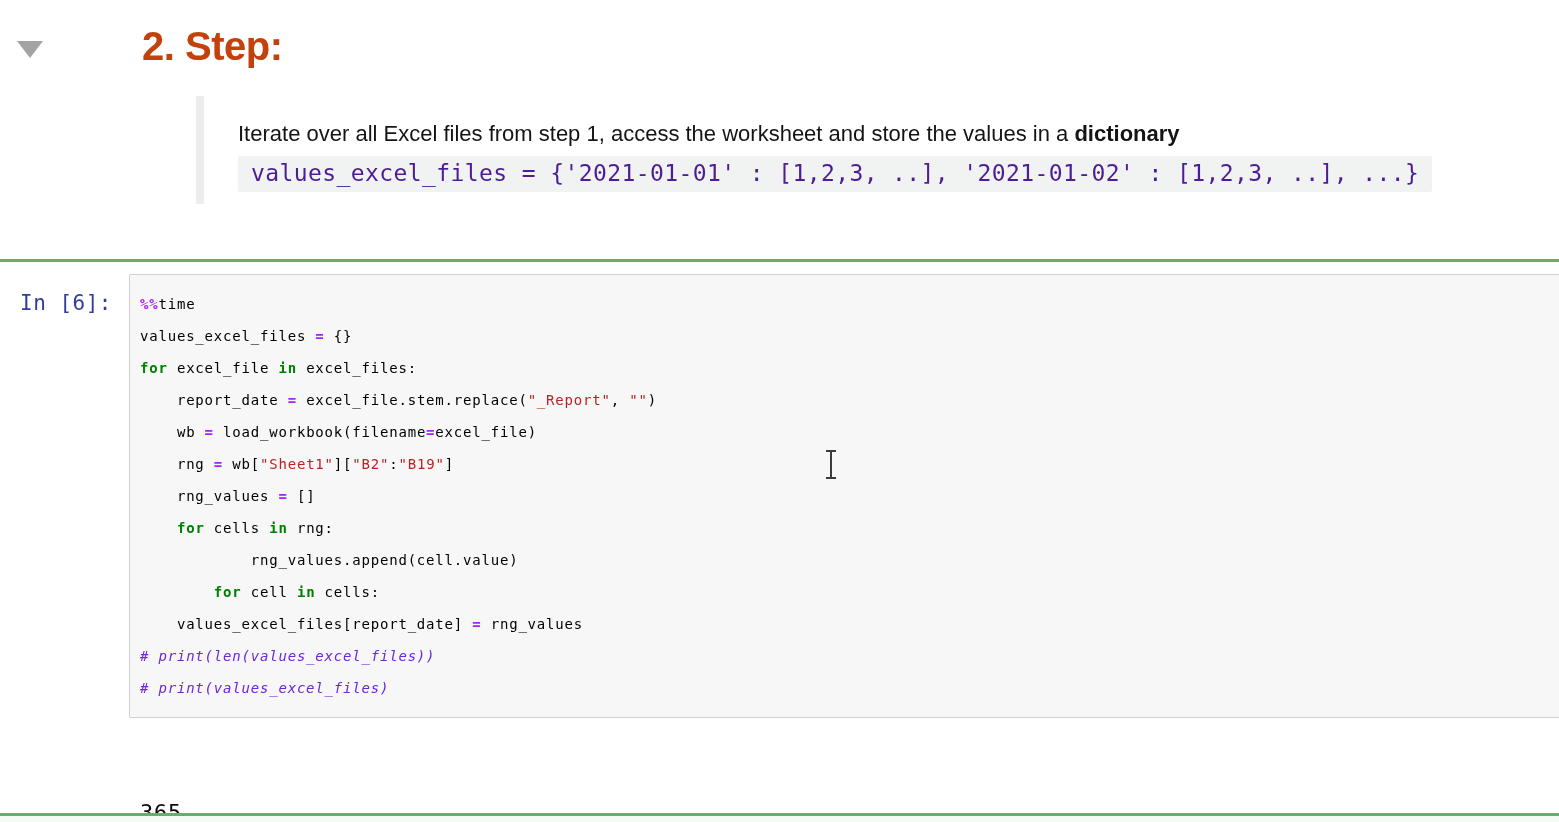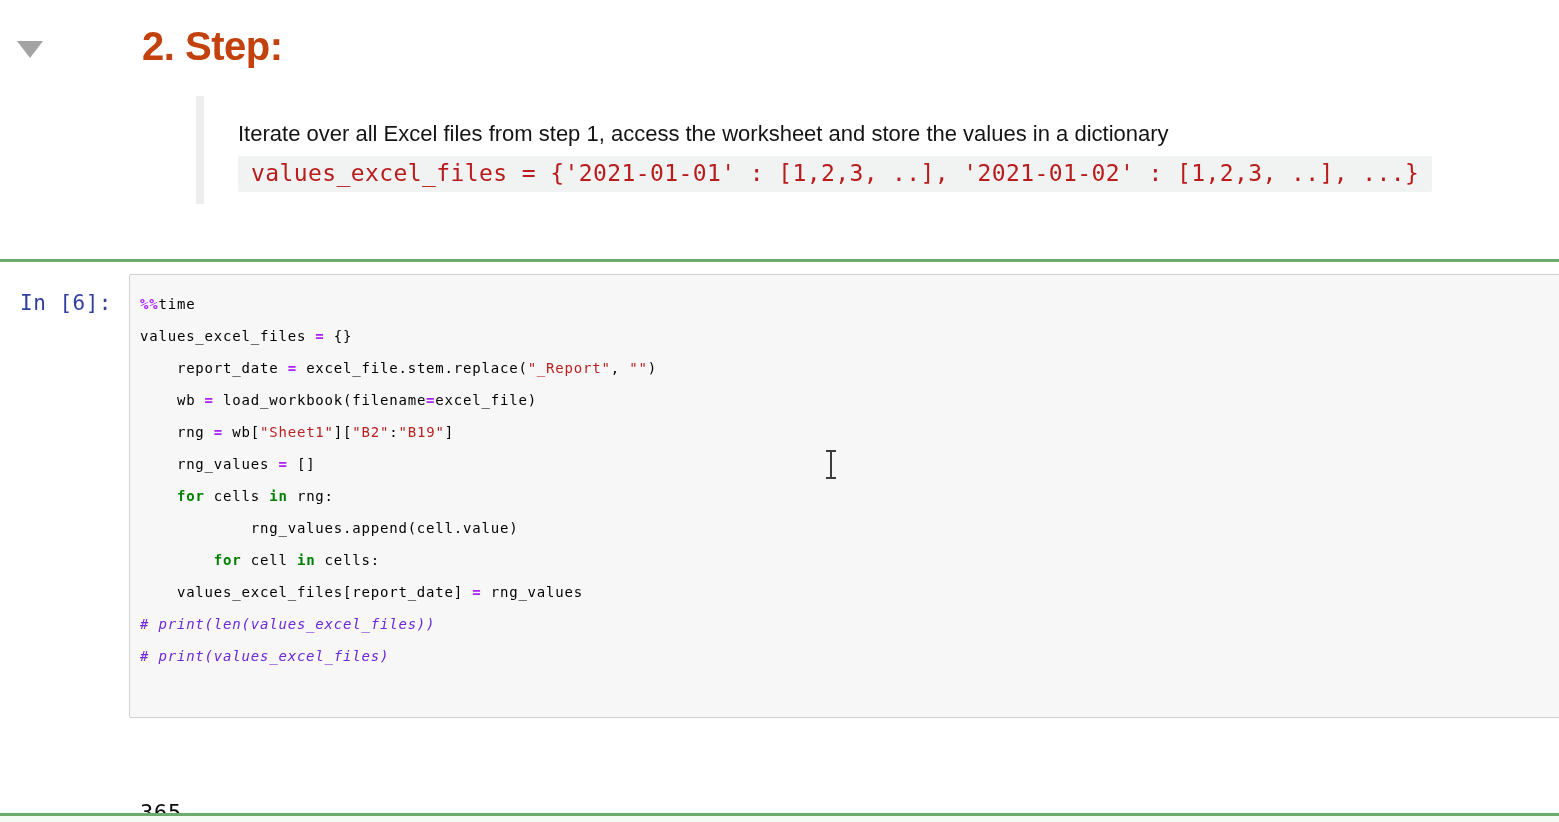--- a/index.html
+++ b/index.html
@@ -27,29 +27,29 @@
   }
   .md-quote {
     position: absolute; left: 196px; top: 96px;
     width: 1310px; min-height: 108px;
     border-left: 8px solid #ededed;
     padding: 24px 0 10px 34px;
   }
   .md-quote-text {
     font-size: 22px; color: #141414; line-height: 28px;
   }
-  .md-quote-text b { font-weight: normal; }
+  .md-quote-text b { font-weight: bold; }
   .md-code-pill {
     display: inline-block;
     margin-top: 8px;
     background: #f1f2f2;
     padding: 4px 13px 6px 13px;
     font-family: "DejaVu Sans Mono", monospace;
     font-size: 23px; letter-spacing: 0.4px;
-    color: #b91c1c;
+    color: #4c1d95;
     white-space: pre;
     border-radius: 2px;
   }
 
   
   .cell-border-top    { position: absolute; left: 0; top: 259px;  width: 100%; height: 3px; background: #6cab6c; }
   .cell-border-bottom { position: absolute; left: 0; top: 813px;  width: 100%; height: 3px; background: #6cab6c; }
   .below-cell-tint    { position: absolute; left: 0; top: 816px;  width: 100%; height: 6px; background: #f4faf4; }
 
   
@@ -109,20 +109,21 @@
 </div>
 
 <div class="cell-border-top"></div>
 
 <div>
   <div class="cell-prompt">In [6]:</div>
   <div class="input-area">
     <div id="code-lines">
         <div class="code-line"><span class="tok-mg">%%</span><span class="tok-tx">time</span></div>
         <div class="code-line"><span class="tok-tx">values_excel_files </span><span class="tok-op">=</span><span class="tok-tx"> {}</span></div>
+        <div class="code-line"><span class="tok-kw">for</span><span class="tok-tx"> excel_file </span><span class="tok-kw">in</span><span class="tok-tx"> excel_files:</span></div>
         <div class="code-line"><span class="tok-tx">    report_date </span><span class="tok-op">=</span><span class="tok-tx"> excel_file.stem.replace(</span><span class="tok-st">"_Report"</span><span class="tok-tx">, </span><span class="tok-st">""</span><span class="tok-tx">)</span></div>
         <div class="code-line"><span class="tok-tx">    wb </span><span class="tok-op">=</span><span class="tok-tx"> load_workbook(filename</span><span class="tok-op">=</span><span class="tok-tx">excel_file)</span></div>
         <div class="code-line"><span class="tok-tx">    rng </span><span class="tok-op">=</span><span class="tok-tx"> wb[</span><span class="tok-st">"Sheet1"</span><span class="tok-tx">][</span><span class="tok-st">"B2"</span><span class="tok-tx">:</span><span class="tok-st">"B19"</span><span class="tok-tx">]</span></div>
         <div class="code-line"><span class="tok-tx">    rng_values </span><span class="tok-op">=</span><span class="tok-tx"> []</span></div>
         <div class="code-line"><span class="tok-tx">    </span><span class="tok-kw">for</span><span class="tok-tx"> cells </span><span class="tok-kw">in</span><span class="tok-tx"> rng:</span></div>
         <div class="code-line"><span class="tok-tx">            rng_values.append(cell.value)</span></div>
         <div class="code-line"><span class="tok-tx">        </span><span class="tok-kw">for</span><span class="tok-tx"> cell </span><span class="tok-kw">in</span><span class="tok-tx"> cells:</span></div>
         <div class="code-line"><span class="tok-tx">    values_excel_files[report_date] </span><span class="tok-op">=</span><span class="tok-tx"> rng_values</span></div>
         <div class="code-line"><span class="tok-cm"># print(len(values_excel_files))</span></div>
         <div class="code-line"><span class="tok-cm"># print(values_excel_files)</span></div>

